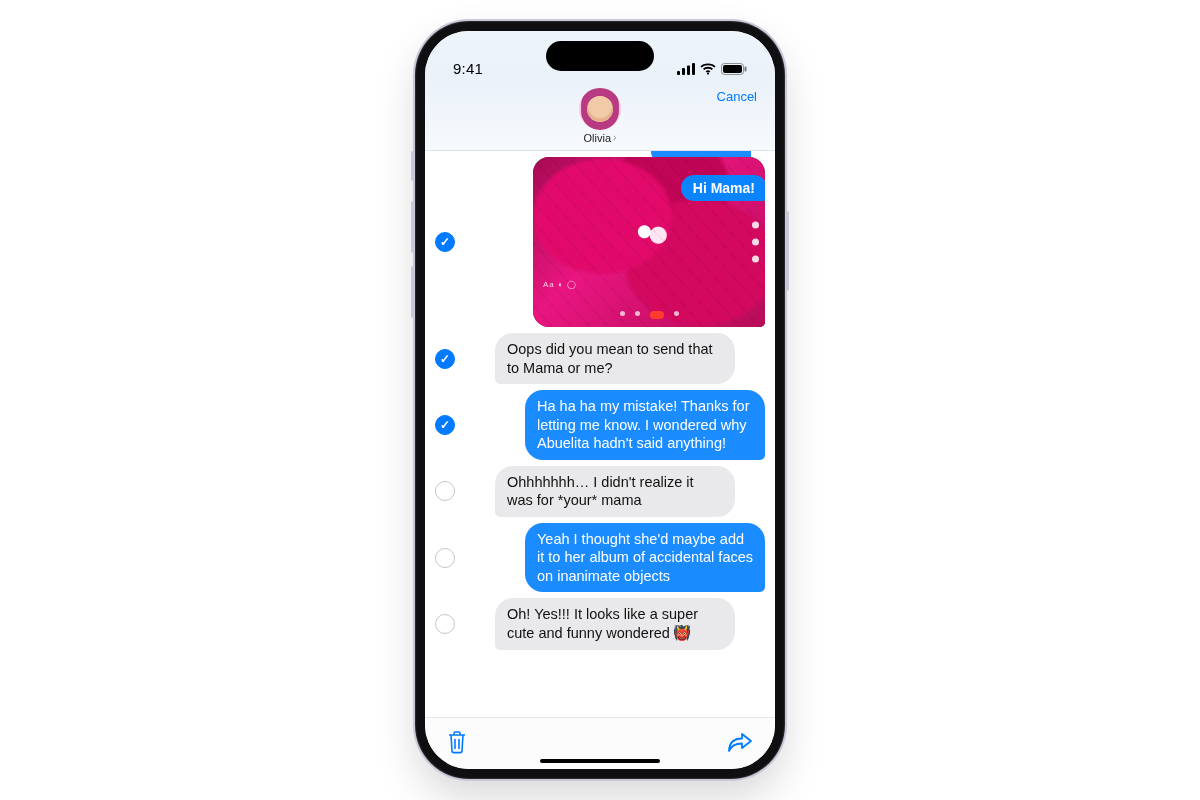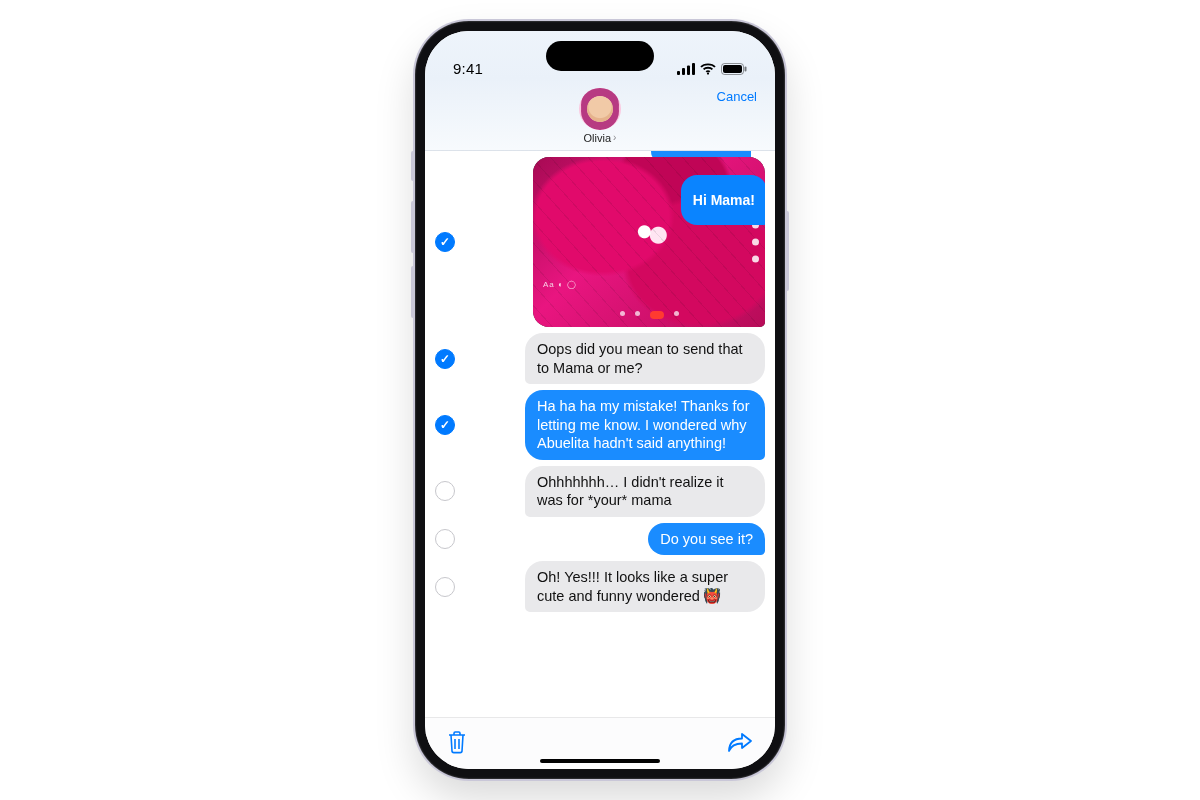--- a/index.html
+++ b/index.html
@@ -109,21 +109,21 @@
     border-radius: 50%;
     border: 1.5px solid #c7c7cc;
     background: #fff;
     display:flex; align-items:center; justify-content:center;
   }
   .selector.checked { background:#007aff; border-color:#007aff; }
   .selector.checked::after { content:"✓"; color:#fff; font-size:12px; font-weight:700; }
 
   .bubble-wrap { flex:1; display:flex; }
   .bubble-wrap.sent { justify-content: flex-end; }
-  .bubble-wrap.recv { justify-content: flex-end; }
+  .bubble-wrap.recv { justify-content: center; }
 
   .bubble {
     max-width: 240px;
     padding: 7px 12px;
     border-radius: 18px;
     font-size: 14.5px;
     line-height: 1.28;
     position: relative;
   }
   .bubble.sent { background:#1a8cff; color:#fff; border-bottom-right-radius:5px; }
@@ -145,21 +145,21 @@
       radial-gradient(ellipse 130px 110px at 72% 62%, #d3085f 0 55%, transparent 60%),
       radial-gradient(ellipse 100px 90px at 60% 18%, #c00556 0 55%, transparent 60%),
       linear-gradient(135deg,#a60a53,#e91580 40%,#b70c58);
   }
   .img-veins { position:absolute; inset:0; background:
       repeating-linear-gradient(48deg, rgba(0,0,0,.08) 0 1px, transparent 1px 14px);
       mix-blend-mode: multiply; }
   .img-caption {
     position:absolute; top:18px; right:-2px;
     background:#0a84ff; color:#fff; font-weight:700;
-    font-size:14px; padding:17px 12px; border-radius:16px;
+    font-size:14px; padding:5px 12px; border-radius:16px;
     border-bottom-right-radius:4px;
   }
   .camera-ui {
     position:absolute; left:0; right:0; bottom:8px;
     display:flex; justify-content:center; gap:10px;
   }
   .camera-ui span { width:5px; height:5px; border-radius:50%; background:rgba(255,255,255,.7); }
   .camera-ui span.rec { width:14px; height:8px; border-radius:4px; background:#ff3b30; }
   .camera-side { position:absolute; right:6px; top:50%; transform:translateY(-50%);
     display:flex; flex-direction:column; gap:10px; }
@@ -283,23 +283,23 @@
             <div class="bubble sent">Ha ha ha my mistake! Thanks for letting me know. I wondered why Abuelita hadn't said anything!</div>
           </div>
         </div>
         <div class="row">
           <div class="selector"></div>
           <div class="bubble-wrap recv">
             <div class="bubble recv">Ohhhhhhh… I didn't realize it was for *your* mama</div>
           </div>
         </div>
         <div class="row">
-          <div class="selector" style="visibility: visible;"></div>
+          <div class="selector"></div>
           <div class="bubble-wrap sent">
-            <div class="bubble sent">Do you see it?</div>
+            <div class="bubble sent">Yeah I thought she'd maybe add it to her album of accidental faces on inanimate objects</div>
           </div>
         </div>
         <div class="row">
           <div class="selector"></div>
           <div class="bubble-wrap recv">
             <div class="bubble recv">Oh! Yes!!! It looks like a super cute and funny wondered 👹</div>
           </div>
         </div>
       </div>
 

